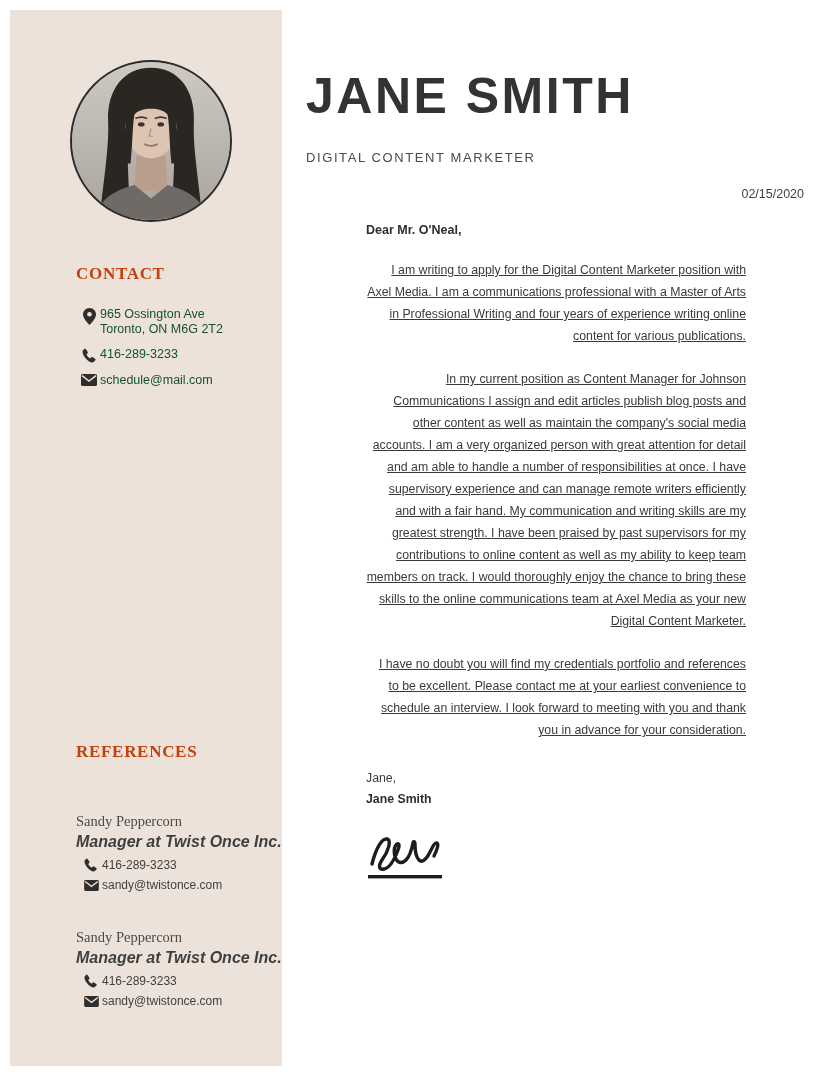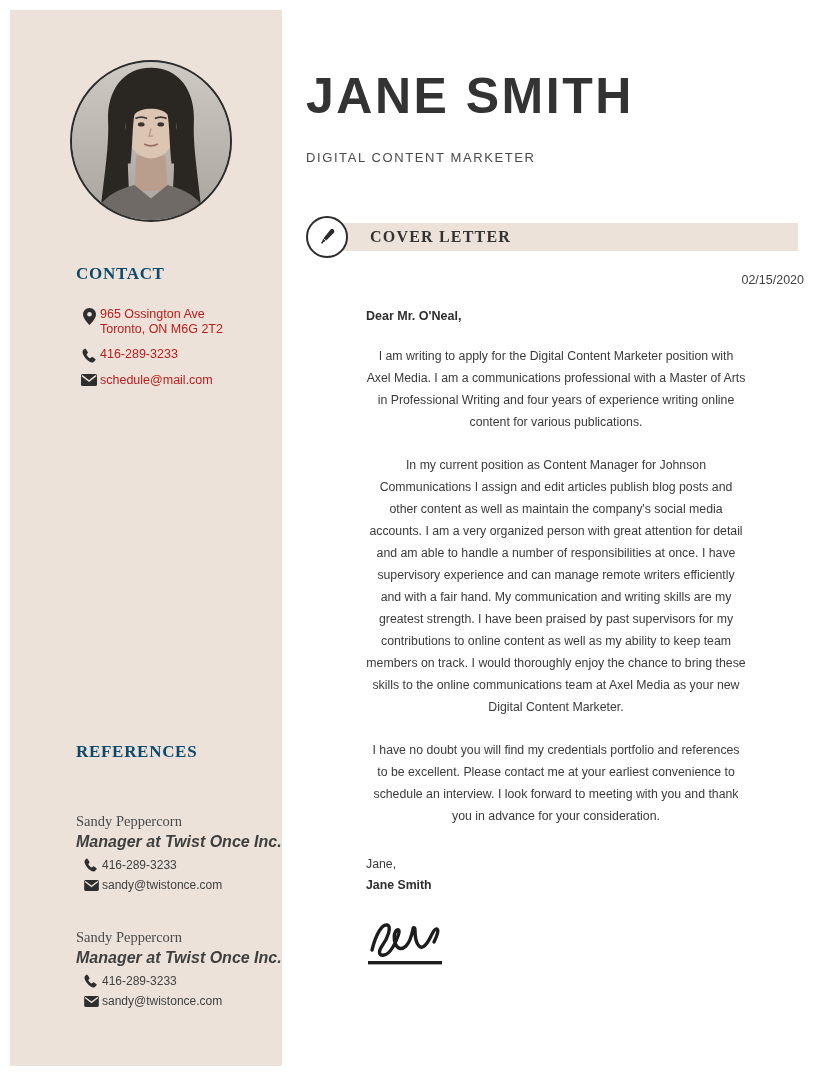--- a/index.html
+++ b/index.html
@@ -38,21 +38,21 @@
     background: #b9b2ac;
   }
   .photo-svg { display: block; width: 100%; height: 100%; }
 
   .side-heading {
     position: absolute;
     left: 66px;
     font-size: 17px;
     font-weight: bold;
     letter-spacing: 0.7px;
-    color: #0c4a6e;
+    color: #c2410c;
     font-family: "Liberation Serif", serif;
   }
   #contact-heading { top: 254px; }
   #references-heading { top: 732px; }
 
   .contact-list {
     position: absolute;
     left: 68px;
     top: 297px;
     width: 200px;
@@ -64,21 +64,21 @@
   }
   .contact-row .ic {
     width: 22px;
     flex: 0 0 22px;
     display: flex;
     justify-content: center;
     padding-top: 1px;
   }
   .contact-row .txt {
     font-size: 12.5px;
-    color: #b91c1c;
+    color: #14532d;
     line-height: 15px;
     white-space: pre-line;
   }
 
   .ref-block {
     position: absolute;
     left: 66px;
     width: 210px;
     margin-top: 28px;
   }
@@ -186,21 +186,22 @@
     font-size: 12.5px;
     font-weight: bold;
     color: #2e2e2e;
     margin-bottom: 22px;
   }
   .para {
     font-size: 12.3px;
     line-height: 22px;
     color: #3a3a3a;
     margin-bottom: 21px;
-    text-align: center;
+    text-align: right;
+    text-decoration: underline;
   }
   .closing {
     font-size: 12.3px;
     line-height: 22px;
     color: #3a3a3a;
     margin-top: 26px;
   }
   .closing-name {
     font-size: 12.3px;
     font-weight: bold;
@@ -331,30 +332,20 @@
         <span class="txt">sandy@twistonce.com</span>
       </div>
     </div>
   </div>
 
   <div class="main">
 
     <h1 class="name">JANE SMITH</h1>
     <div class="role">DIGITAL CONTENT MARKETER</div>
 
-    <div class="section-bar">
-      <div class="bar-icon">
-        <svg width="22" height="22" viewBox="0 0 22 22">
-          <path d="M17.5 3.4C16.6 2.6 15.3 2.7 14.6 3.6L7.3 12.4L5.2 17.6L10 14.8L17.9 6.8C18.7 6 18.4 4.3 17.5 3.4Z" fill="#2c2c2c"></path>
-          <path d="M7.3 12.4L10 14.8" stroke="#ffffff" stroke-width="0.9"></path>
-          <circle cx="6.2" cy="16.6" r="0.9" fill="#2c2c2c"></circle>
-        </svg>
-      </div>
-      <div class="label">COVER LETTER</div>
-    </div>
 
     <div class="date">02/15/2020</div>
 
     <div class="letter">
       <div class="salutation">Dear Mr. O'Neal,</div>
       <p class="para">I am writing to apply for the Digital Content Marketer position with Axel Media. I am a communications professional with a Master of Arts in Professional Writing and four years of experience writing online content for various publications.</p>
       <p class="para">In my current position as Content Manager for Johnson Communications I assign and edit articles publish blog posts and other content as well as maintain the company's social media accounts. I am a very organized person with great attention for detail and am able to handle a number of responsibilities at once. I have supervisory experience and can manage remote writers efficiently and with a fair hand. My communication and writing skills are my greatest strength. I have been praised by past supervisors for my contributions to online content as well as my ability to keep team members on track. I would thoroughly enjoy the chance to bring these skills to the online communications team at Axel Media as your new Digital Content Marketer.</p>
       <p class="para">I have no doubt you will find my credentials portfolio and references to be excellent. Please contact me at your earliest convenience to schedule an interview. I look forward to meeting with you and thank you in advance for your consideration.</p>
       <div class="closing">Jane,</div>
       <div class="closing-name">Jane Smith</div>

